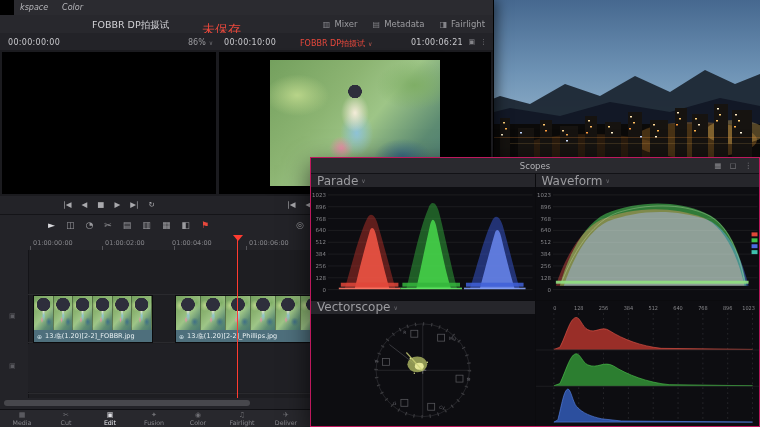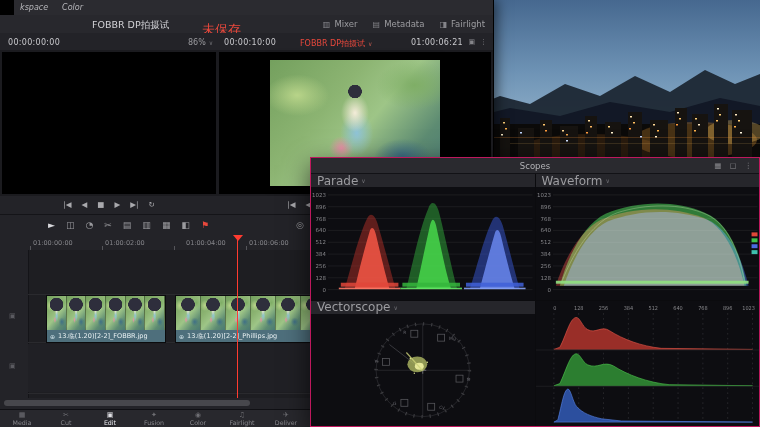--- a/index.html
+++ b/index.html
@@ -287,41 +287,41 @@
       <div class="tb-group" style="left:428px">
         <span class="tb-btn">▧</span>
         <span class="tb-btn">≡</span>
         <span class="tb-btn">⋮</span>
       </div>
     </div>
 
     <div class="ruler">
       <span class="ruler-label" style="left:33px">01:00:00:00</span>
       <span class="ruler-label" style="left:105px">01:00:02:00</span>
-      <span class="ruler-label" style="left:186px">01:00:04:00</span>
+      <span class="ruler-label" style="left:172px">01:00:04:00</span>
       <span class="ruler-label" style="left:249px">01:00:06:00</span>
       <span class="ruler-label" style="left:321px">01:00:08:00</span>
       <span class="ruler-tick" style="left:30px"></span>
       <span class="ruler-tick" style="left:102px"></span>
       <span class="ruler-tick" style="left:174px"></span>
       <span class="ruler-tick" style="left:246px"></span>
       <span class="ruler-tick" style="left:318px"></span>
     </div>
 
     <div class="tl-body">
       <div class="track-col">
         <span class="track-ic" style="top:62px">▣</span>
         <span class="track-ic" style="top:112px">▣</span>
       </div>
       <div class="lane-line" style="top:44px"></div>
       <div class="lane-line" style="top:92px"></div>
       <div class="audio-lane"></div>
       <div class="lane-line" style="top:143px"></div>
 
-      <div class="clip" style="left:47px;width:118px;">
+      <div class="clip" style="left:34px;width:118px;">
         <div class="clip-thumbs">
           <div class="anime-scene"></div>
           <div class="anime-scene"></div>
           <div class="anime-scene"></div>
           <div class="anime-scene"></div>
           <div class="anime-scene"></div>
           <div class="anime-scene"></div>
         </div>
         <div class="clip-name">
           <span class="clip-badge">⊕</span>

